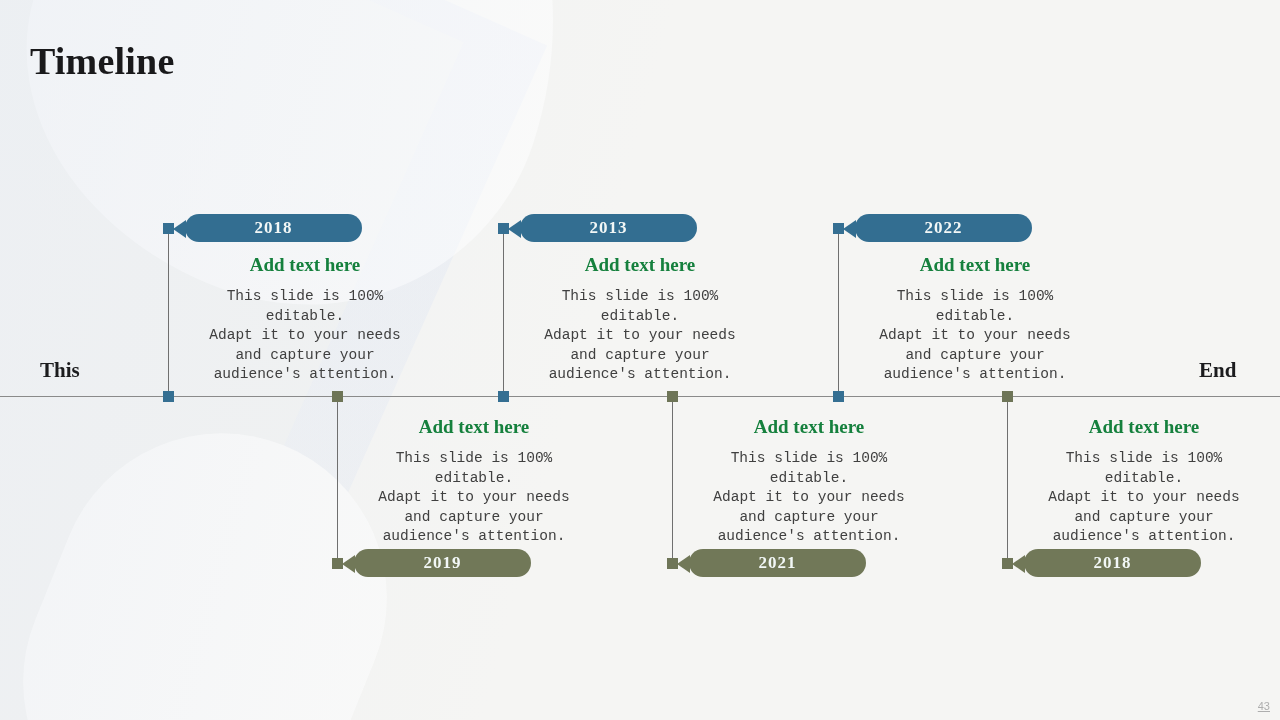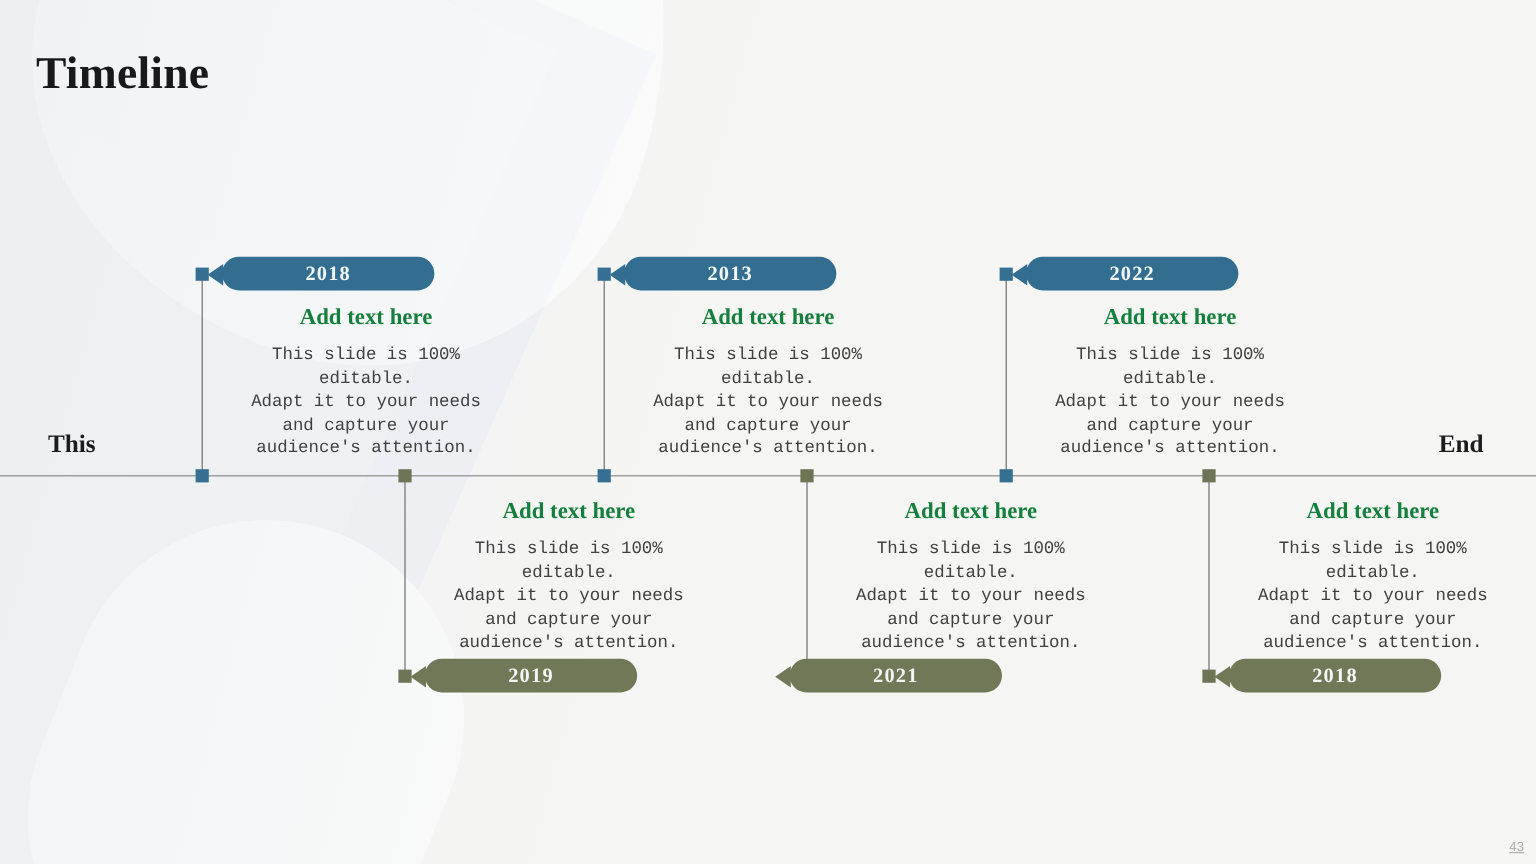--- a/index.html
+++ b/index.html
@@ -249,21 +249,21 @@
           <div>Adapt it to your needs</div>
           <div>and capture your</div>
           <div>audience's attention.</div>
         </div>
       </div>
     </div>
     <div class="node">
       <div class="connector" style="left: 672px; top: 396px; height: 167px;"></div>
       <div class="marker green" style="left: 667px; top: 391px;"></div>
       <div class="marker green" style="left: 667px; top: 558px;"></div>
-      <div class="pill green" style="left: 658px; top: 549px; font-family: Liberation Serif, serif;">
+      <div class="pill green" style="left: 689px; top: 549px; font-family: Liberation Serif, serif;">
         <div class="pill-tail"></div>
         <span>2021</span>
       </div>
       <div class="block" style="left: 689px; top: 416px;">
         <div class="block-title">Add text here</div>
         <div class="block-body">
           <div>This slide is 100% editable.</div>
           <div>Adapt it to your needs</div>
           <div>and capture your</div>
           <div>audience's attention.</div>

